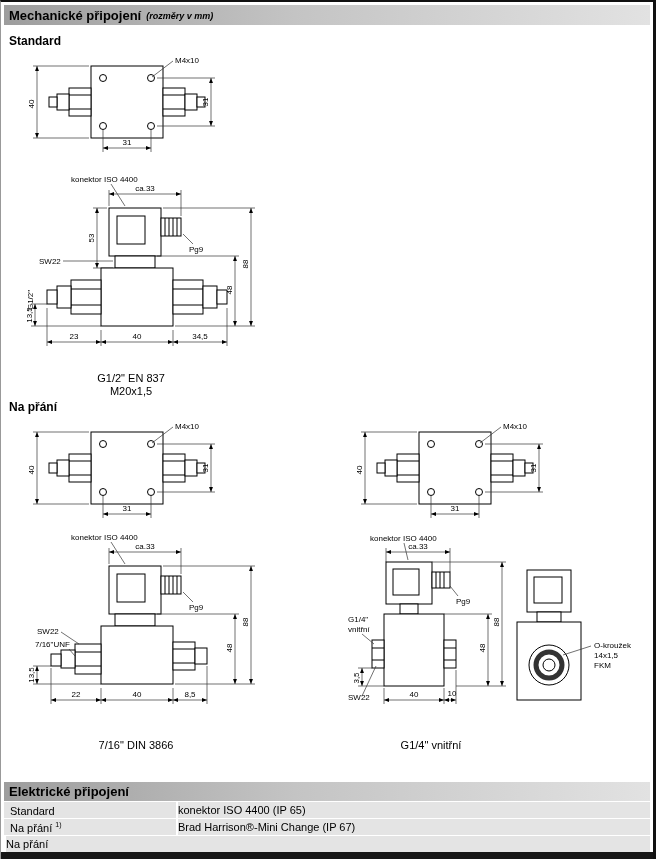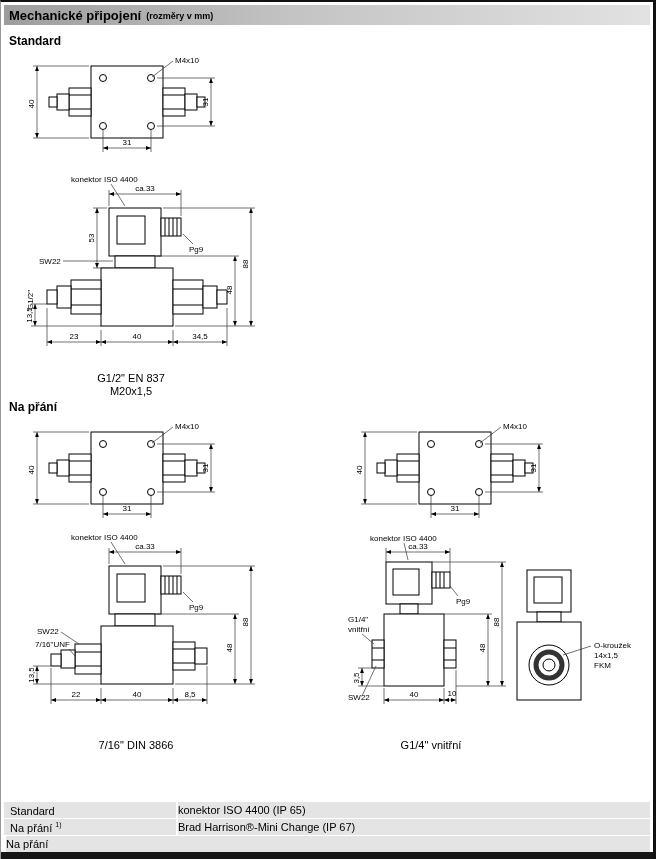--- a/index.html
+++ b/index.html
@@ -8,21 +8,21 @@
     position:relative; width:656px; height:859px; background:#fff;
     font-family:"Liberation Sans", sans-serif; color:#000; overflow:hidden;
     border-top:2px solid #111; border-right:3px solid #111; border-left:1px solid #999;
   }
   .hdr-bar {
     position:absolute; left:3px; right:3px; height:20px;
     background:linear-gradient(90deg,#9d9d9d 0%,#c4c4c4 45%,#e2e2e2 100%);
     display:flex; align-items:center; gap:5px; padding-left:5px;
   }
   .hdr-title { font-size:13px; font-weight:bold; }
-  .hdr-suffix { font-size:9px; font-weight:bold; padding-top:2px; }
+  .hdr-suffix { font-size:9px; font-weight:bold; padding-top:2px;font-style:italic; }
   .section-label { position:absolute; left:8px; font-size:12px; font-weight:bold; }
   .caption { position:absolute; text-align:center; font-size:11px; line-height:13px; }
   .drawing { position:absolute; }
   .ln rect, .ln line, .ln circle { stroke:#000; stroke-width:1; fill:#fff; }
   .ln line { fill:none; }
   .thin { stroke:#333; stroke-width:0.7; fill:none; }
   .lbl { font-family:"Liberation Sans", sans-serif; font-size:8px; fill:#000; }
   .mid { text-anchor:middle; }
   .table { position:absolute; left:3px; right:3px; top:800px; }
   .t-row { display:flex; margin-bottom:1px; height:16px; }
@@ -424,20 +424,23 @@
     </g>
   </svg>
 
   <div class="caption" style="left:55px;top:737px;width:160px">
     <div>7/16" DIN 3866</div>
   </div>
   <div class="caption" style="left:365px;top:737px;width:130px">
     <div>G1/4" vnitřní</div>
   </div>
 
+  <div class="hdr-bar" style="top:780px;height:19px">
+    <span class="hdr-title">Elektrické připojení</span>
+  </div>
 
   <div class="table">
     <div class="t-row">
       <div class="t-label"><span>Standard</span><sup class="note"></sup></div>
       <div class="t-value">konektor ISO 4400 (IP 65)</div>
     </div>
     <div class="t-row">
       <div class="t-label"><span>Na přání</span> <sup class="note">1)</sup></div>
       <div class="t-value">Brad Harrison®-Mini Change (IP 67)</div>
     </div>

